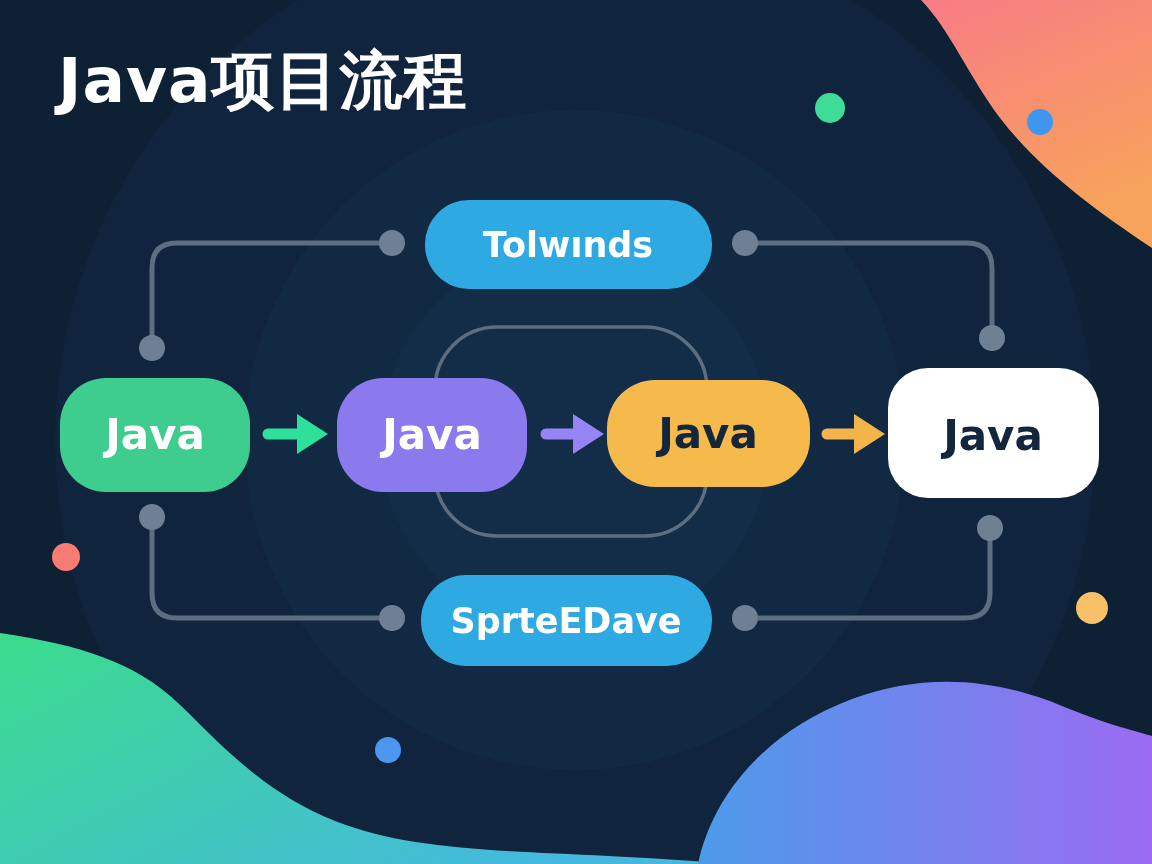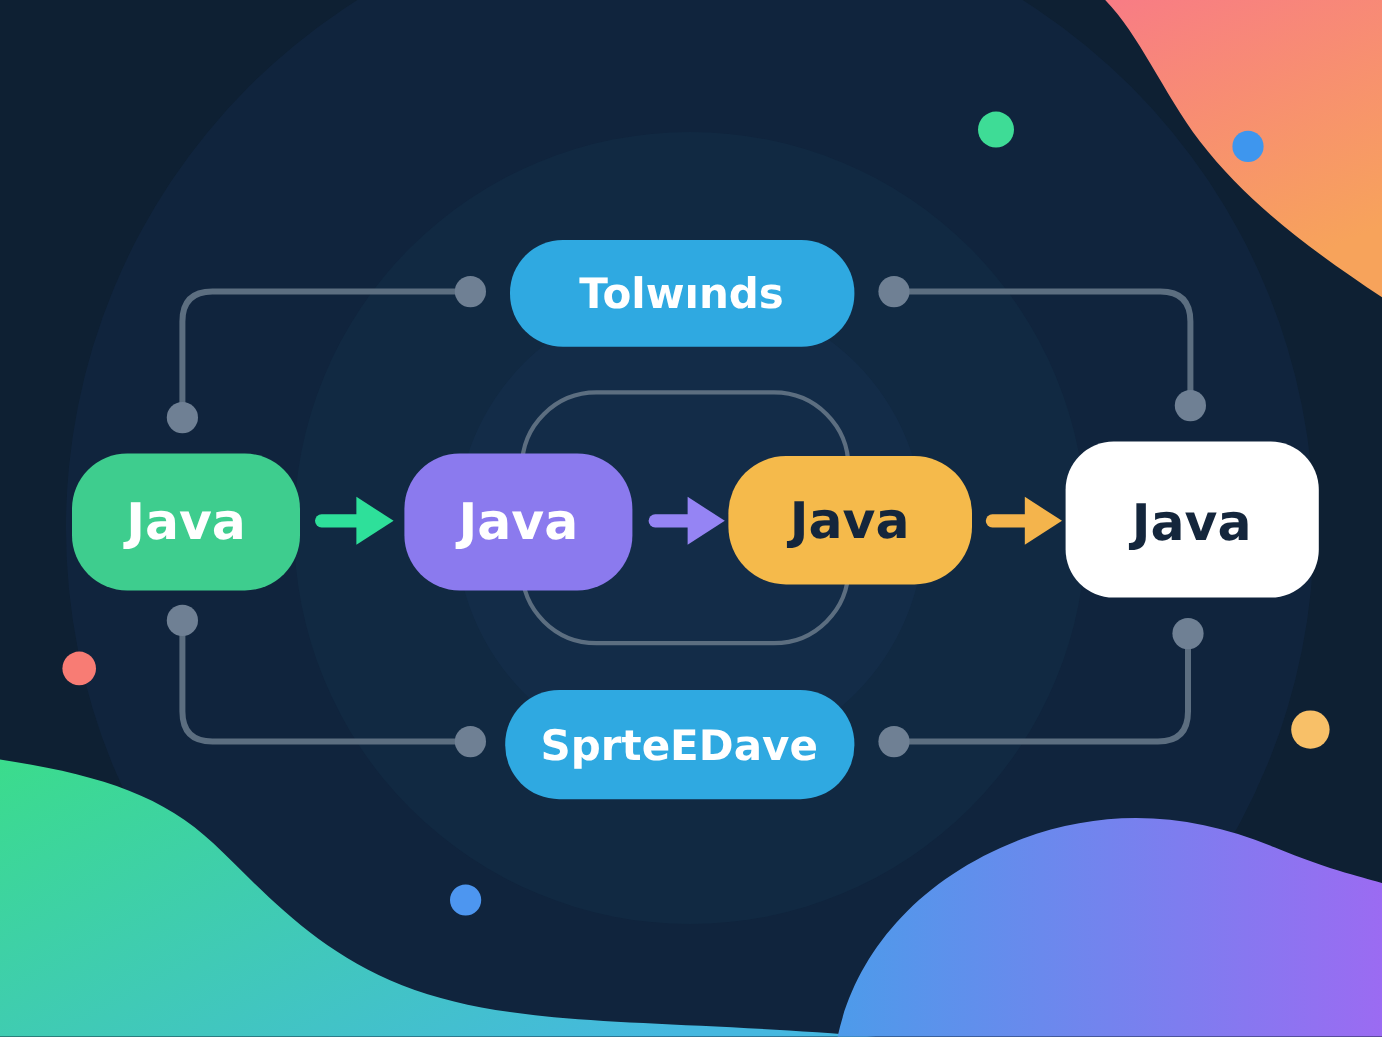--- a/index.html
+++ b/index.html
@@ -124,14 +124,15 @@
       <path d="M827,434 L857,434" stroke-width="11" stroke-linecap="round" fill="none" stroke="#F4B44C"></path>
       <polygon points="854,414 885,434 854,454" fill="#F4B44C"></polygon>
     </g>
 
     <g>
       <rect x="888" y="368" width="211" height="130" rx="40" fill="#FFFFFF"></rect>
       <text x="993" y="450" text-anchor="middle" font-size="42" font-weight="700" fill="#14263C">Java</text>
     </g>
   </svg>
 
+  <div class="page-title">Java项目流程</div>
 
 </div>
 
 </body></html>

